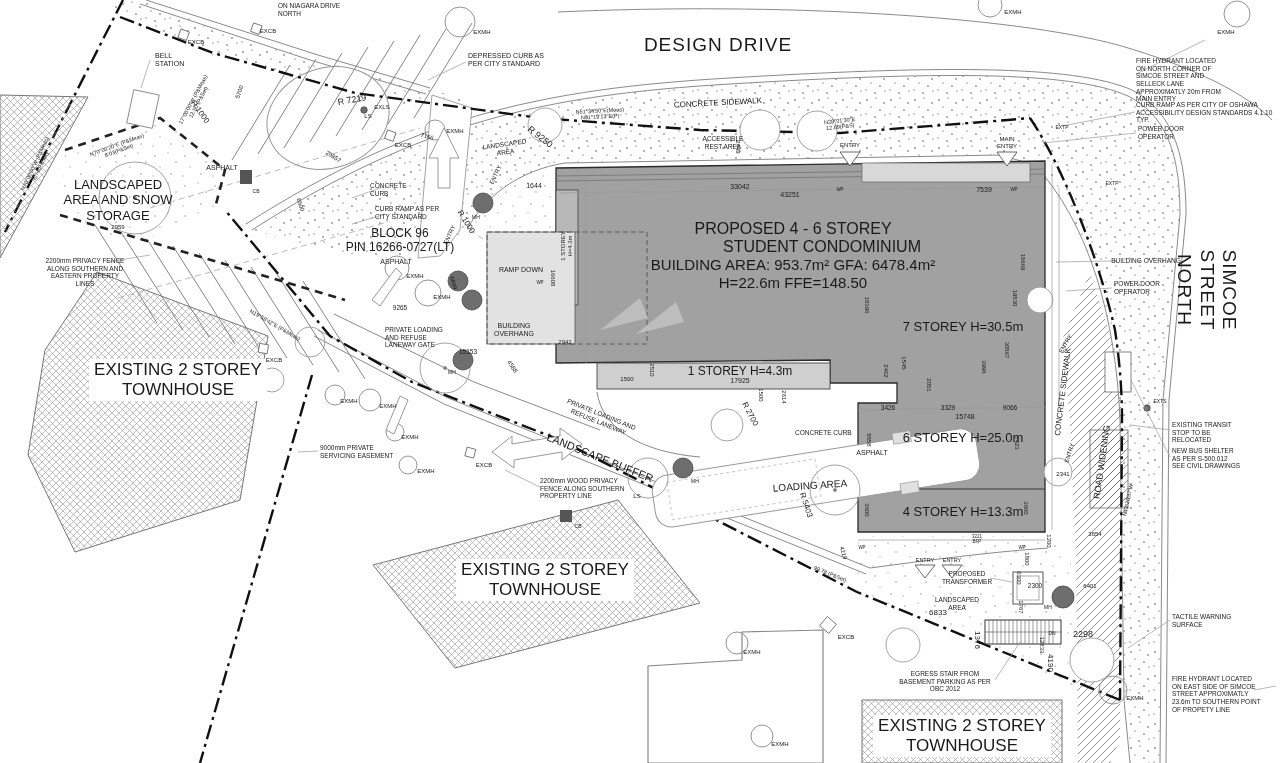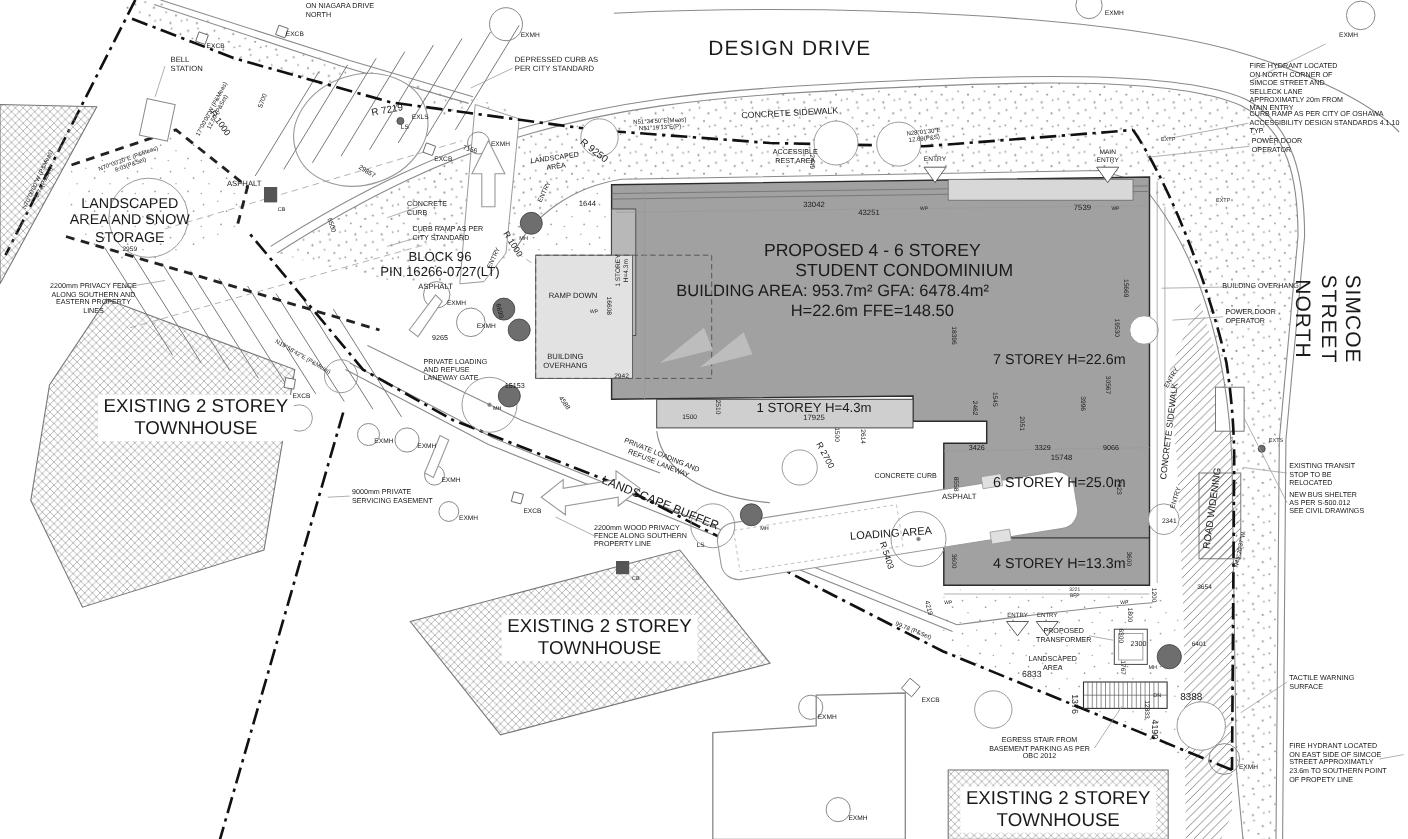--- a/index.html
+++ b/index.html
@@ -213,23 +213,23 @@
     <path d="M995,680 L1020,642 M990,578 L1012,582 M150,60 L141,88 M466,62 L428,80"></path>
     <path d="M380,188 L352,198 M386,214 L352,224 M108,262 L150,255 M318,451 L298,452 M540,487 L505,470"></path>
   </g>
 </svg>
 
 <div class="l s19" style="left:718px;top:45px">DESIGN DRIVE</div>
 <div class="l s19" style="left:1206px;top:290px;transform:translate(-50%,-50%) rotate(90deg)">SIMCOE STREET NORTH</div>
 
 <div class="l s16" style="left:793px;top:229px">PROPOSED 4 - 6 STOREY</div>
 <div class="l s16" style="left:822px;top:247px">STUDENT CONDOMINIUM</div>
-<div class="l s15" style="left:757px;top:265px">BUILDING AREA: 953.7m²    GFA: 6478.4m²</div>
+<div class="l s15" style="left:793px;top:265px">BUILDING AREA: 953.7m²    GFA: 6478.4m²</div>
 <div class="l s15" style="left:793px;top:283px">H=22.6m  FFE=148.50</div>
-<div class="l s13" style="left:963px;top:327px">7 STOREY  H=22.6m</div>
+<div class="l s13" style="left:963px;top:327px">7 STOREY  H=30.5m</div>
 <div class="l s12" style="left:740px;top:371px">1 STOREY  H=4.3m</div>
 <div class="l s7" style="left:740px;top:381px">17925</div>
 <div class="l s13" style="left:963px;top:438px">6 STOREY  H=25.0m</div>
 <div class="l s13" style="left:963px;top:512px">4 STOREY  H=13.3m</div>
 <div class="l s6" style="left:567px;top:246px;transform:translate(-50%,-50%) rotate(-90deg)">1 STOREY
 H=4.3m</div>
 
 <div class="l s17 wbg" style="left:178px;top:380px">EXISTING 2 STOREY
 TOWNHOUSE</div>
 <div class="l s17 wbg" style="left:545px;top:580px">EXISTING 2 STOREY
@@ -398,21 +398,21 @@
 <div class="l s65" style="left:888px;top:408px">3426</div>
 <div class="l s65" style="left:948px;top:408px">3329</div>
 <div class="l s65" style="left:1010px;top:408px">9066</div>
 <div class="l s6" style="left:868px;top:440px;transform:translate(-50%,-50%) rotate(90deg)">8558</div>
 <div class="l s6" style="left:866px;top:510px;transform:translate(-50%,-50%) rotate(90deg)">3600</div>
 <div class="l s6" style="left:1025px;top:508px;transform:translate(-50%,-50%) rotate(90deg)">3600</div>
 <div class="l s6" style="left:1016px;top:443px;transform:translate(-50%,-50%) rotate(90deg)">7423</div>
 <div class="l s6" style="left:1063px;top:475px">2341</div>
 <div class="l s6" style="left:1095px;top:535px">3654</div>
 <div class="l s6" style="left:1090px;top:587px">6401</div>
-<div class="l s9" style="left:1083px;top:634px">8388</div>
+<div class="l s9" style="left:1083px;top:634px">2298</div>
 <div class="l s8" style="left:1050px;top:663px;transform:translate(-50%,-50%) rotate(90deg)">4190</div>
 <div class="l s8" style="left:977px;top:640px;transform:translate(-50%,-50%) rotate(90deg)">1376</div>
 <div class="l s6" style="left:1041px;top:645px;transform:translate(-50%,-50%) rotate(90deg)">12833</div>
 <div class="l s65" style="left:1035px;top:586px">2300</div>
 <div class="l s6" style="left:1026px;top:559px;transform:translate(-50%,-50%) rotate(90deg)">1800</div>
 <div class="l s6" style="left:1048px;top:541px;transform:translate(-50%,-50%) rotate(90deg)">1200</div>
 <div class="l s6" style="left:1022px;top:262px;transform:translate(-50%,-50%) rotate(90deg)">15669</div>
 <div class="l s6" style="left:1014px;top:298px;transform:translate(-50%,-50%) rotate(90deg)">19530</div>
 <div class="l s6" style="left:1006px;top:350px;transform:translate(-50%,-50%) rotate(90deg)">30567</div>
 <div class="l s6" style="left:983px;top:367px;transform:translate(-50%,-50%) rotate(90deg)">3996</div>

